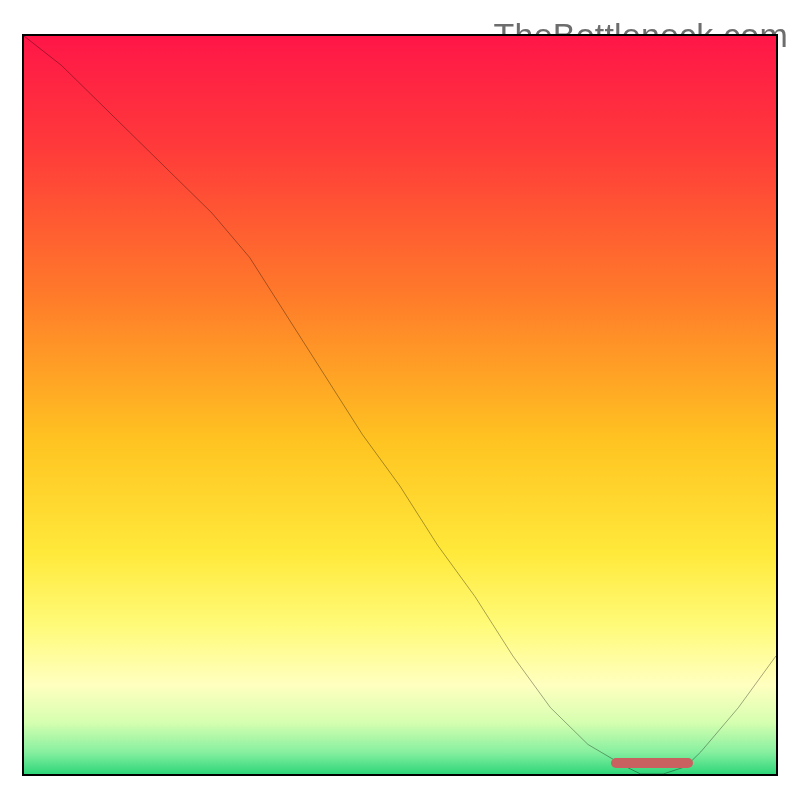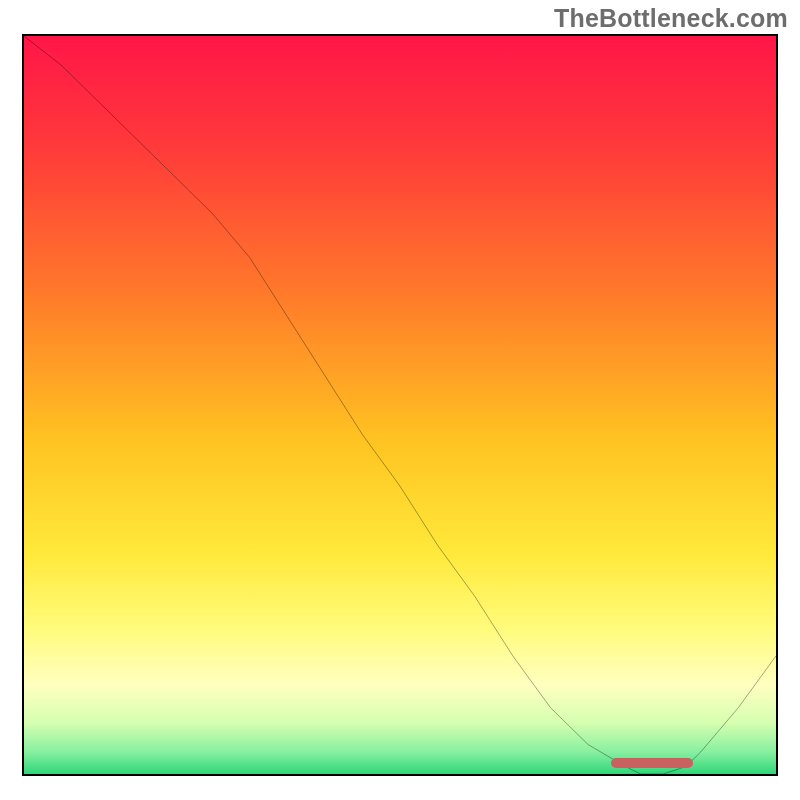--- a/index.html
+++ b/index.html
@@ -11,24 +11,24 @@
     background: #ffffff;
     font-family: Arial, Helvetica, sans-serif;
   }
   .wrap {
     position: relative;
     width: 800px;
     height: 800px;
   }
   .watermark {
     position: absolute;
-    top: 4px;
+    top: 16px;
     right: 12px;
-    font-size: 25px;
-    font-weight: 700;
+    font-size: 34px;
+    font-weight: 400;
     color: #6d6d6d;
     letter-spacing: 0.2px;
     font-family: Arial, Helvetica, sans-serif;
   }
   .plot-frame {
     position: absolute;
     left: 22px;
     top: 34px;
     width: 756px;
     height: 742px;

